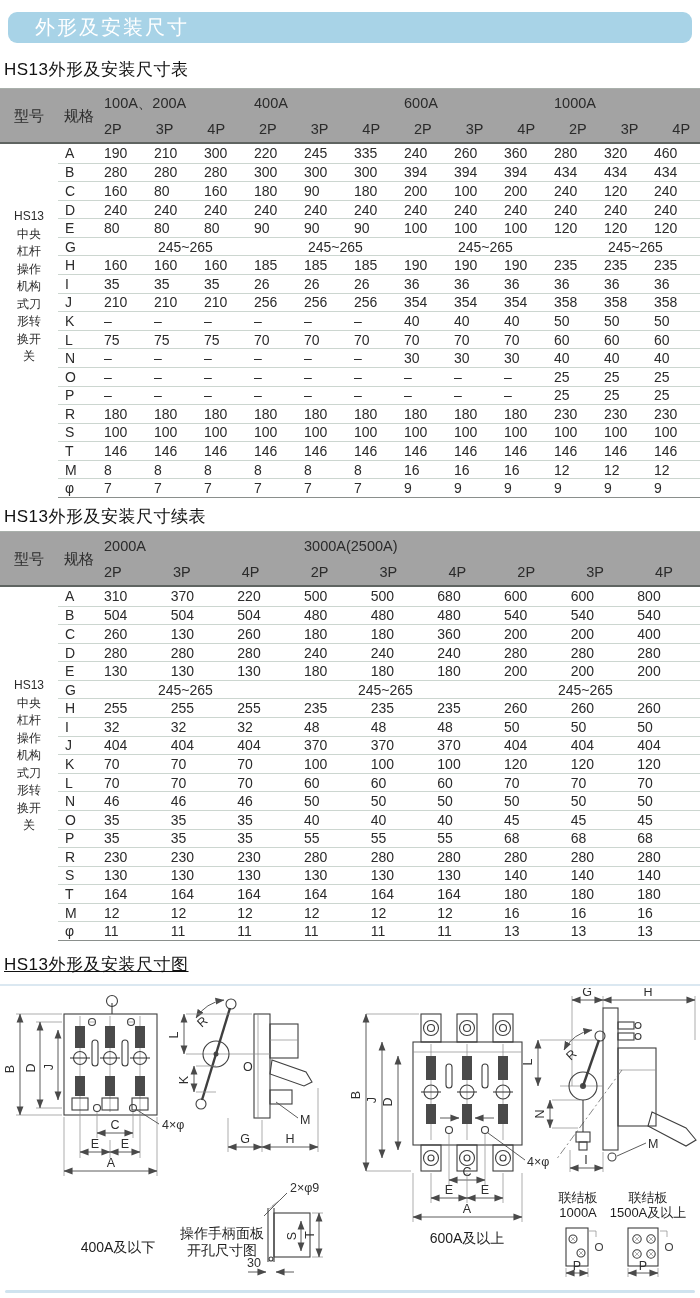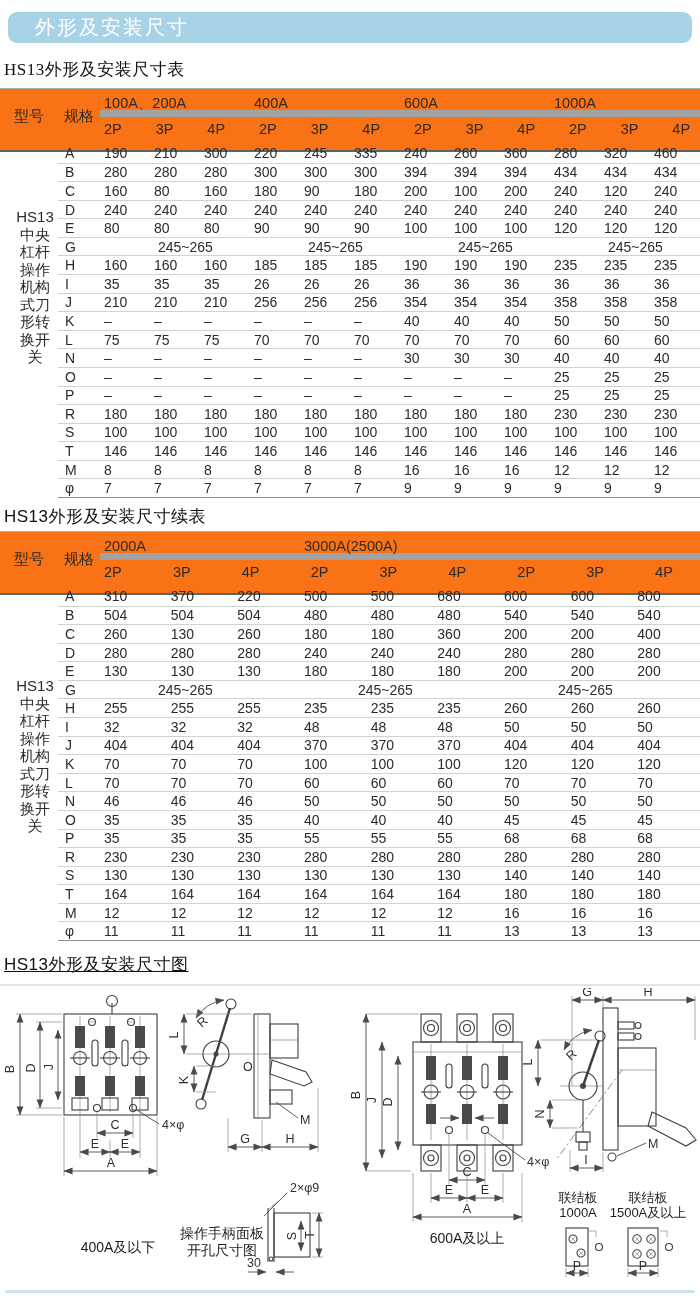--- a/index.html
+++ b/index.html
@@ -5,30 +5,30 @@
   * { margin:0; padding:0; box-sizing:border-box; }
   html,body { background:#ffffff; }
   body { font-family:"Liberation Sans","DejaVu Sans",sans-serif; color:#2b2b2b; }
   .page { position:relative; width:700px; height:1298px; background:#fff; overflow:hidden; }
 
   .banner { position:absolute; left:8px; top:12px; width:684px; height:31px;
             background:#a8d3e7; border-radius:9px; color:#ffffff; font-size:20px;
             line-height:31px; padding-left:27px; letter-spacing:2px; }
 
   .sec-title { position:absolute; left:4px; font-size:17px; color:#111; letter-spacing:0.5px; }
-  #t1-title { top:58px;font-family:Liberation Serif, serif; }
+  #t1-title { top:58px; }
   #t2-title { top:505px;text-align:right; }
   #fig-title { top:953px;text-decoration:underline; }
 
   .tbl { position:absolute; left:0; width:700px; height:410px; }
   #tbl1 { top:88px; }
   #tbl2 { top:531px; }
 
-  .thead { position:absolute; left:0; top:0; width:700px; height:64px;
-           background:#f97316; border-top:1px solid #a9b0ab; border-bottom:2px solid #5f6461;padding-left:8px; }
+  .thead { position:absolute; left:0; top:0; width:700px; height:56px;
+           background:#a3a3a3; border-top:1px solid #a9b0ab; border-bottom:2px solid #5f6461;padding-left:8px; }
   .model-h { position:absolute; left:0; top:0; width:58px; height:54px; display:flex;
              align-items:center; justify-content:center; font-size:15px; }
   .spec-h  { position:absolute; left:58px; top:0; width:42px; height:54px; display:flex;
              align-items:center; justify-content:center; font-size:15px; }
   .groups { position:absolute; left:100px; top:1px; width:600px; height:27px; display:grid;
             border-bottom:7px solid #a3a3a3; }
   .groups div { padding-left:4px; line-height:26px; font-size:14.5px; }
   .g4 { grid-template-columns:repeat(4,1fr); }
   .g3 { grid-template-columns:repeat(3,1fr); }
   .poles { position:absolute; left:100px; top:28px; width:600px; height:26px; display:grid;gap:20px; }
@@ -36,22 +36,22 @@
 
   .tbody { position:absolute; left:58px; top:56px; width:642px; border-bottom:1px solid #8a8f8c; }
   .trow { display:grid; height:18.58px; align-items:center; border-top:1px solid #ccd6d0; font-size:14px; }
   .trow:first-child { border-top:none; }
   .t1 .trow { grid-template-columns:42px repeat(12,1fr); }
   .t2 .trow { grid-template-columns:42px repeat(9,1fr); }
   .cell-spec { padding-left:7px; }
   .cell-val  { padding-left:4px; white-space:nowrap; }
   .cell-mg   { padding-left:58px; }
 
-  .model-cell { position:absolute; left:6px; top:56px; width:58px; height:353px; display:flex;
-                flex-direction:column; align-items:center; font-size:15px; line-height:17.5px; }
+  .model-cell { position:absolute; left:0; top:56px; width:58px; height:353px; display:flex;
+                flex-direction:column; align-items:center; font-size:12px; line-height:17.5px; }
   #tbl1 .model-cell { padding-top:64px; }
   #tbl2 .model-cell { padding-top:90px; }
 
   .fig-divider { position:absolute; left:0; top:984px; width:700px; height:2px; background:#dbe8f1; }
   .bottom-divider { position:absolute; left:5px; top:1290px; width:690px; height:3px;
                     background:#cfe3ef; border-radius:2px; }
 
   svg { position:absolute; left:0; top:988px; }
   .obj { stroke:#3f3f3f; stroke-width:1.1; fill:none; }
   .fil { fill:#4a4a4a; stroke:none; }

